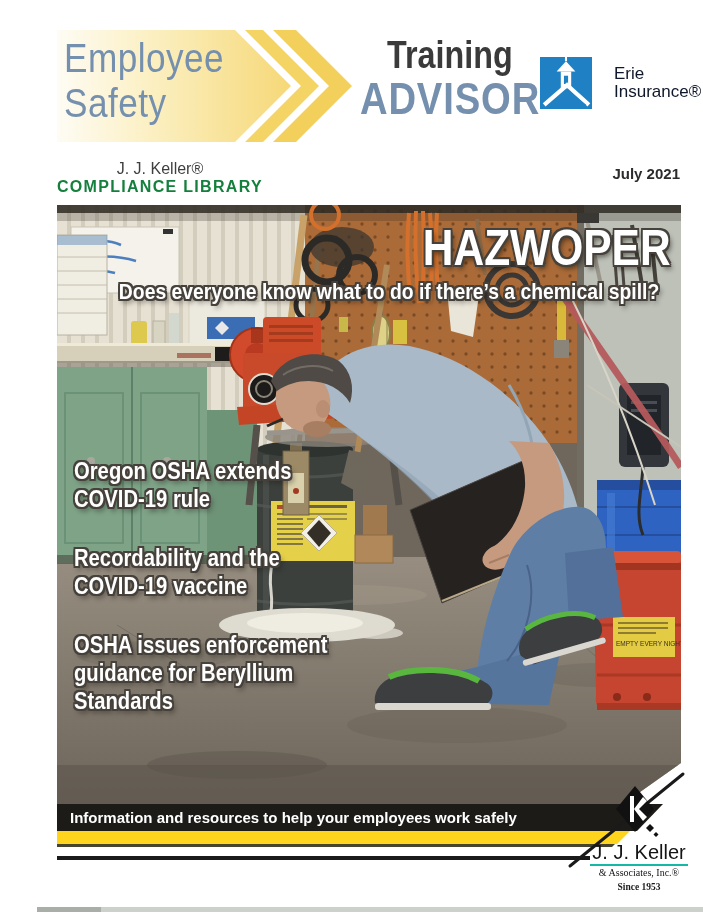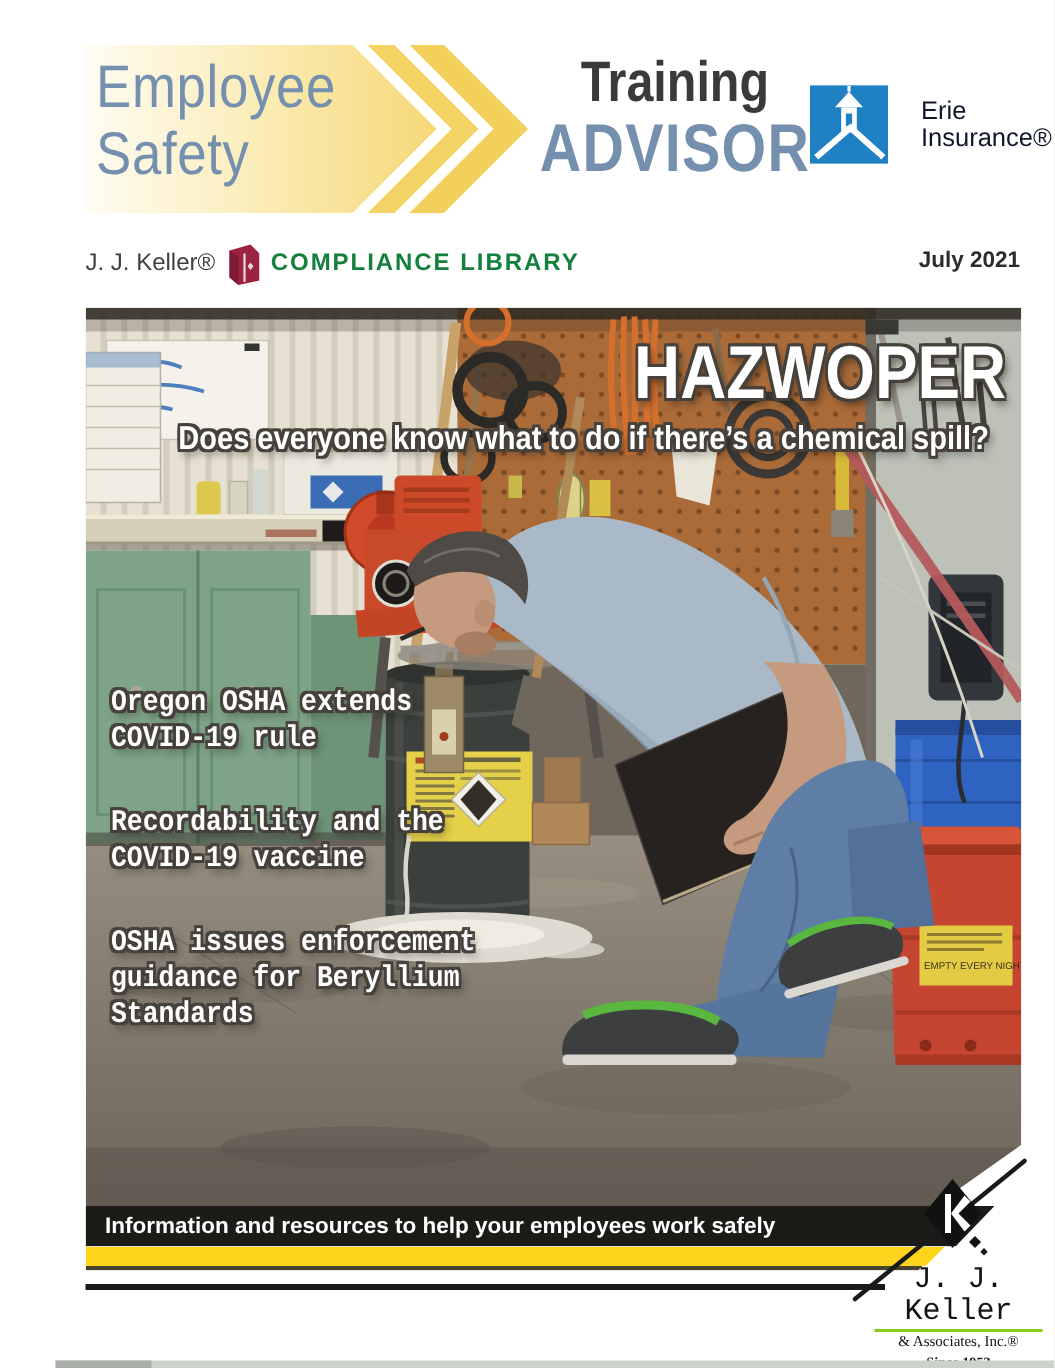--- a/index.html
+++ b/index.html
@@ -13,21 +13,21 @@
   .series-title .tline{display:inline-block;transform:scaleX(.88);transform-origin:left;}
   .product-title{position:absolute;left:340px;top:36px;width:220px;text-align:center;}
   .product-title .l1{display:inline-block;font-weight:bold;font-size:38px;color:#3a3a3b;
         transform:scaleX(.85);transform-origin:center;line-height:1;}
   .product-title .l2{display:inline-block;font-weight:bold;font-size:45px;color:#7590ae;
         transform:scaleX(.85);transform-origin:center;line-height:1;margin-top:2px;letter-spacing:1px;}
   .erie{position:absolute;left:540px;top:57px;display:flex;align-items:center;}
   .erie-box{width:52px;height:52px;background:#2080c4;flex:0 0 auto;}
   .erie-text{margin-left:22px;color:#0f172a;font-size:17px;line-height:1.08;}
 
-  .publisher-row{position:absolute;left:57px;top:160px;height:32px;display:flex;align-items:center;}
+  .publisher-row{position:absolute;left:57px;top:160px;height:32px;display:flex;align-items:center;flex-direction:column;}
   .jjk-brand{font-size:16px;color:#3f3f41;}
   .book-icon{margin:0 7px 0 8px;}
   .library{font-size:16px;font-weight:800;letter-spacing:1.3px;color:#15803d;}
   .issue-date{position:absolute;right:23px;top:165px;font-size:15px;font-weight:bold;color:#2c2c2e;}
 
   
   .photo{position:absolute;left:57px;top:205px;width:624px;height:599px;overflow:hidden;
         clip-path:polygon(0 0,624px 0,624px 558px,566px 599px,0 599px);background:#cfc9ba;}
   .scene{position:absolute;left:0;top:0;width:100%;height:100%;}
 
@@ -35,39 +35,39 @@
      text-shadow:2px 2px 0 #46413b,-2px 2px 0 #46413b,2px -2px 0 #46413b,-2px -2px 0 #46413b,
                  0 2px 0 #46413b,2px 0 0 #46413b,0 -2px 0 #46413b,-2px 0 0 #46413b,
                  3px 4px 6px rgba(20,16,10,.55);}
   .headline{position:absolute;right:10px;top:14px;margin:0;font-size:50px;font-weight:bold;
         white-space:nowrap;}
   .headline .tline{display:inline-block;transform:scaleX(.85);transform-origin:right;}
   .subheadline{position:absolute;left:0;top:74px;width:100%;margin:0;text-align:center;
         font-size:22px;font-weight:bold;white-space:nowrap;padding-left:20px;}
   .subheadline .tline{display:inline-block;transform:scaleX(.88);transform-origin:center;}
   .teasers{position:absolute;left:17px;top:252px;margin:0;padding:0;list-style:none;}
-  .teasers li{margin:0 0 31px 0;font-size:20px;font-weight:bold;line-height:1.22;
-        white-space:pre-line;font-family:Liberation Mono, monospace;}
+  .teasers li{margin:0 0 31px 0;font-size:23px;font-weight:bold;line-height:1.22;
+        white-space:pre-line;}
   .teasers .tline{display:inline-block;transform:scaleX(.88);transform-origin:left top;}
 
   
   .bar-black{position:absolute;left:57px;top:804px;width:606px;height:27px;background:#1d1b18;
         clip-path:polygon(0 0,606px 0,580px 27px,0 27px);}
   .bar-black span{display:block;padding-left:13px;line-height:27px;color:#fff;
         font-size:15px;font-weight:bold;}
   .bar-yellow{position:absolute;left:57px;top:831px;width:573px;height:13px;background:#ffd41c;
         clip-path:polygon(0 0,573px 0,560px 13px,0 13px);}
   .bar-darkline{position:absolute;left:57px;top:844px;width:558px;height:3px;background:#46442f;
         clip-path:polygon(0 0,558px 0,555px 3px,0 3px);}
   .corner-line{position:absolute;left:555px;top:760px;width:148px;height:120px;}
   .rule{position:absolute;left:57px;top:856px;width:533px;height:4px;background:#1a1a1a;}
 
   .jjk-logo{position:absolute;left:583px;top:786px;width:112px;text-align:center;}
-  .jjk-logo .name{display:inline-block;font-family:Liberation Mono, monospace;font-size:20px;
-        color:#141414;border-bottom:2px solid #84cc16;padding:0 2px 1px;line-height:1.05;}
+  .jjk-logo .name{display:inline-block;font-family:Liberation Sans, sans-serif;font-size:20px;
+        color:#141414;border-bottom:2px solid #14b8a6;padding:0 2px 1px;line-height:1.05;}
   .jjk-logo .assoc{font-family:"Liberation Serif",serif;font-size:10px;color:#141414;margin-top:1px;}
   .jjk-logo .since{font-family:"Liberation Serif",serif;font-size:9.5px;font-weight:bold;
         color:#1a1a1a;margin-top:4px;}
 
   .scrollbar{position:absolute;left:37px;top:907px;width:666px;height:5px;background:#cdd1cb;}
   .scrollbar .thumb{position:absolute;left:0;top:0;width:64px;height:5px;background:#a9aea8;}
 </style>
 </head>
 <body>
 

